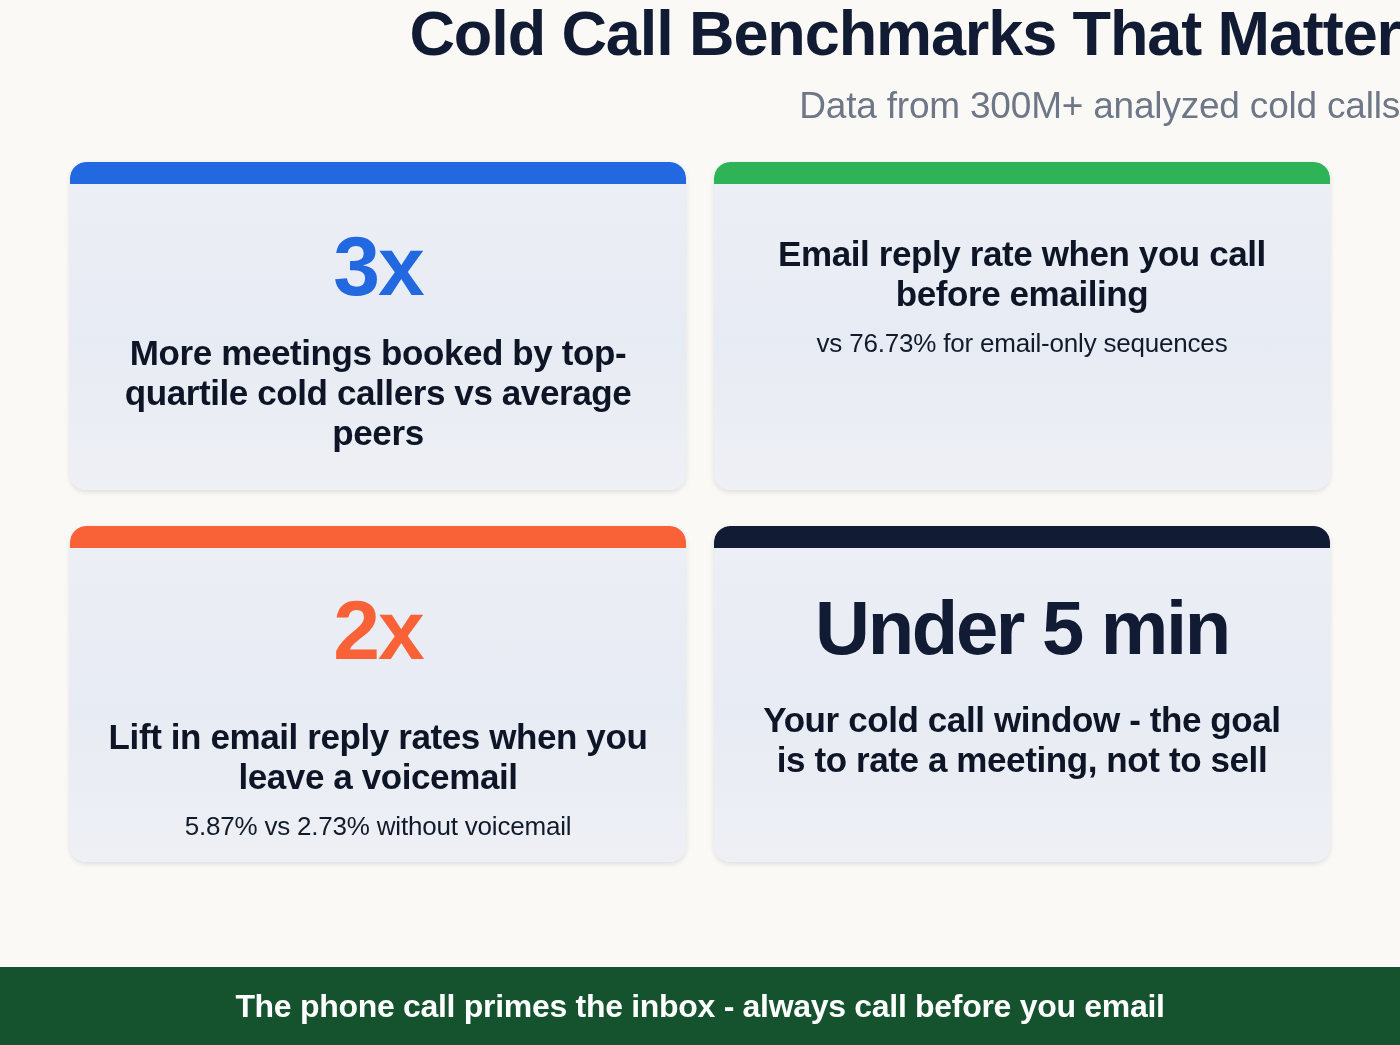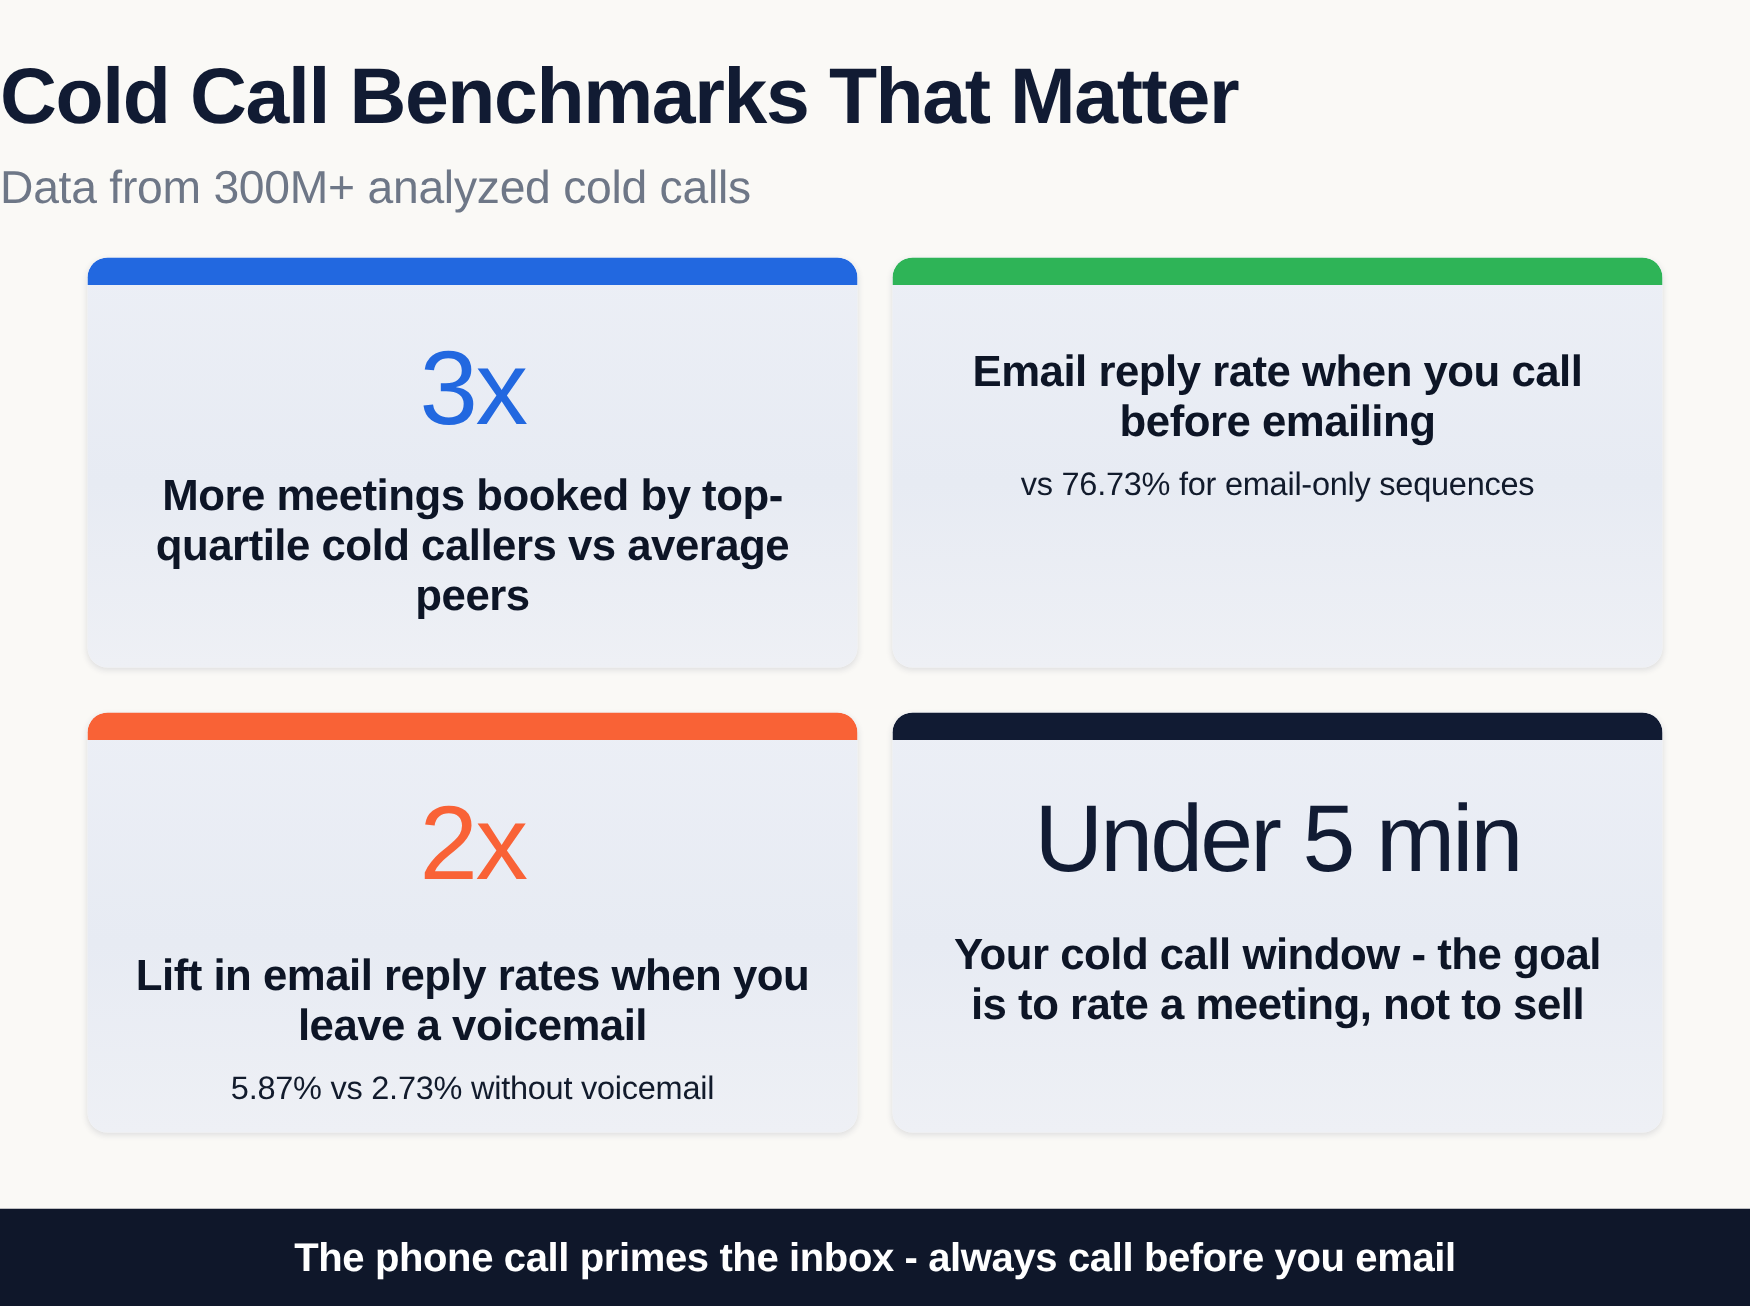--- a/index.html
+++ b/index.html
@@ -20,22 +20,21 @@
     width: 1400px;
     height: 1045px;
     background: #faf9f6;
     box-sizing: border-box;
     display: flex;
     flex-direction: column;
   }
 
   
   .header {
-    padding-top: 44px;
-    text-align: left;
+    text-align: right;
     flex: 0 0 auto;
   }
   .poster-title {
     margin: 0;
     font-size: 63px;
     font-weight: 700;
     letter-spacing: -1.1px;
     color: #111b33;
     line-height: 1.05;
     text-rendering: optimizeLegibility;
@@ -87,21 +86,21 @@
     margin-top: 6px;
     width: 100%;
     display: flex;
     flex-direction: column;
     align-items: center;
     justify-content: flex-start;
     text-align: center;
   }
 
   .stat-value {
-    font-weight: 400;
+    font-weight: 700;
     line-height: 1;
     letter-spacing: -2px;
     white-space: nowrap;
   }
 
   .stat-label {
     font-weight: 700;
     color: #0d1526;
     letter-spacing: -0.4px;
     line-height: 1.15;
@@ -129,21 +128,21 @@
   .card-4 .stat-value { font-size: 76px; color: #111b33; margin-top: 24px; letter-spacing: -2.3px; }
   .card-4 .stat-label { font-size: 35px; margin-top: 34px; max-width: 545px; }
 
   
   .footer-banner {
     position: absolute;
     left: 0;
     right: 0;
     bottom: 0;
     height: 78px;
-    background: #0f172a;
+    background: #14532d;
     display: flex;
     align-items: center;
     justify-content: center;
   }
   .footer-text {
     color: #ffffff;
     font-size: 32px;
     font-weight: 700;
     letter-spacing: -0.3px;
     line-height: 1;

